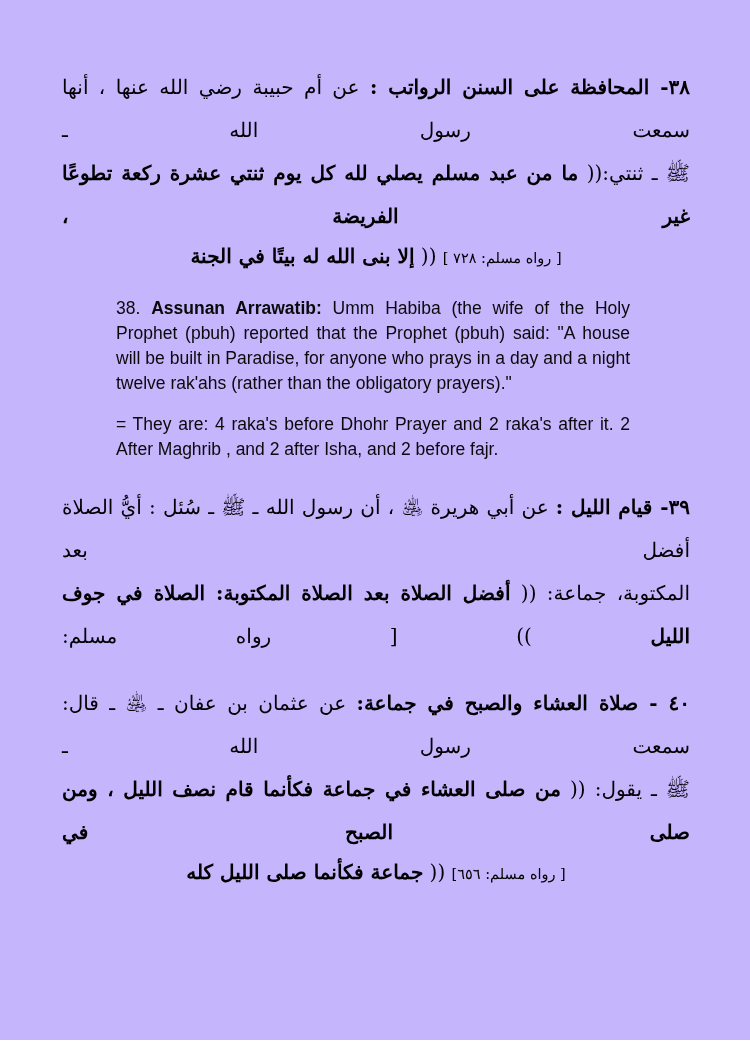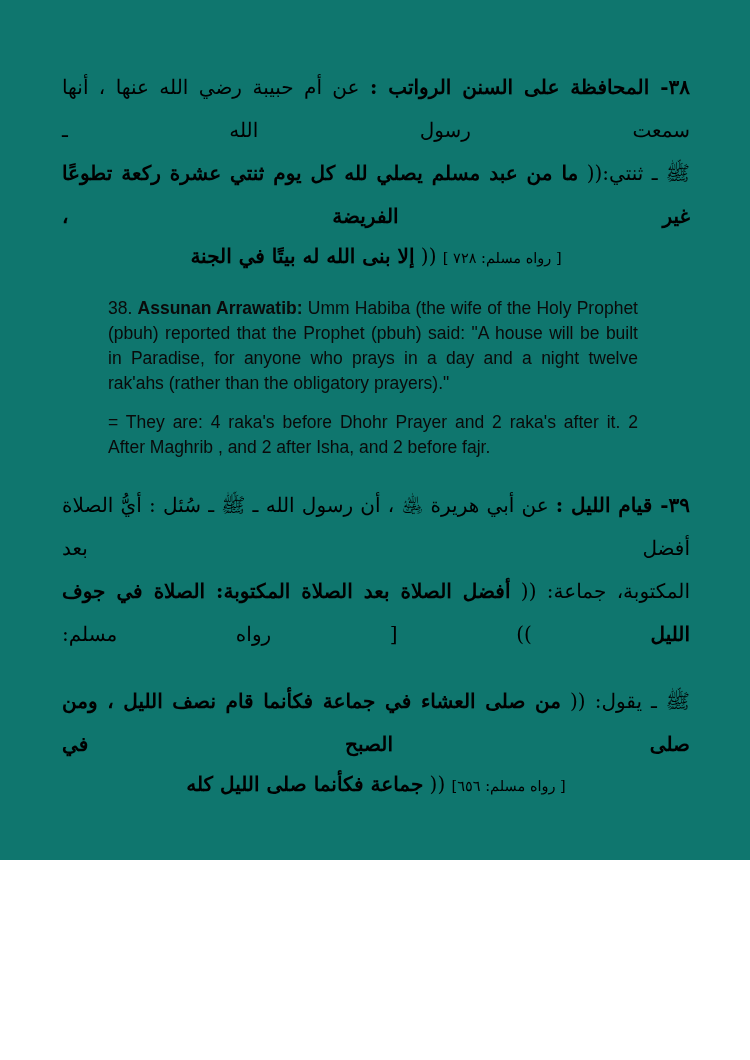--- a/index.html
+++ b/index.html
@@ -1,20 +1,20 @@
 <!DOCTYPE html>
 <html lang="en"><head>
 <meta charset="utf-8">
 <style>
   html, body { margin: 0; padding: 0; background: #ffffff; }
   .page {
     position: relative;
     width: 750px;
-    height: 860px;
-    background: #0f766e;
+    height: 1040px;
+    background: #c4b5fd;
     overflow: hidden;
     color: #111111;
     box-sizing: border-box;
     padding-top: 66px;
   }
   
   .ar-block {
     direction: rtl;
     width: 628px;
     margin: 0 60px 0 62px;
@@ -44,21 +44,21 @@
   
   .en-block {
     width: 546px;
     margin: 0 104px 0 100px;
     font-family: "Liberation Sans", "DejaVu Sans", sans-serif;
     font-size: 17.5px;
     line-height: 25px;
     color: #0a0a0a;
     text-align: justify;
   }
-  .en-block p { margin: 8px; }
+  .en-block p { margin: 16px; }
   .en-bold { font-weight: 700; }
   
   .m-ar38 { margin-bottom: 20px; }
   .m-en38 { margin-bottom: 14px; }
   .m-en38b { margin-bottom: 24px; }
   .m-ar39 { margin-bottom: 24px; }
   .m-en39 { margin-bottom: 26px; }
   .m-ar40 { margin-bottom: 34px; }
 </style>
 </head>
@@ -96,20 +96,23 @@
       <span class="ar-bold">٣٩- قيام الليل :</span><span> عن أبي هريرة ﵁ ، أن رسول الله ـ ﷺ ـ سُئل : أيُّ الصلاة أفضل بعد</span>
     </div>
     <div class="ar-line">
       <span>المكتوبة، جماعة: (( </span><span class="ar-bold">أفضل الصلاة بعد الصلاة المكتوبة: الصلاة في جوف الليل</span><span> )) [ رواه مسلم:</span>
     </div>
   </div>
 
 
   <div class="ar-block m-ar40">
     <div class="ar-line">
+      <span class="ar-bold">٤٠ - صلاة العشاء والصبح في جماعة:</span><span> عن عثمان بن عفان ـ ﵁ ـ قال: سمعت رسول الله ـ</span>
+    </div>
+    <div class="ar-line">
       <span>ﷺ ـ يقول: (( </span><span class="ar-bold">من صلى العشاء في جماعة فكأنما قام نصف الليل ، ومن صلى الصبح في</span>
     </div>
     <div class="ar-last center">
       <bdi class="ar-bold">جماعة فكأنما صلى الليل كله</bdi>
       <span>))</span>
       <bdi class="ar-cite">[ رواه مسلم: ٦٥٦]</bdi>
     </div>
   </div>
 
 </div>

